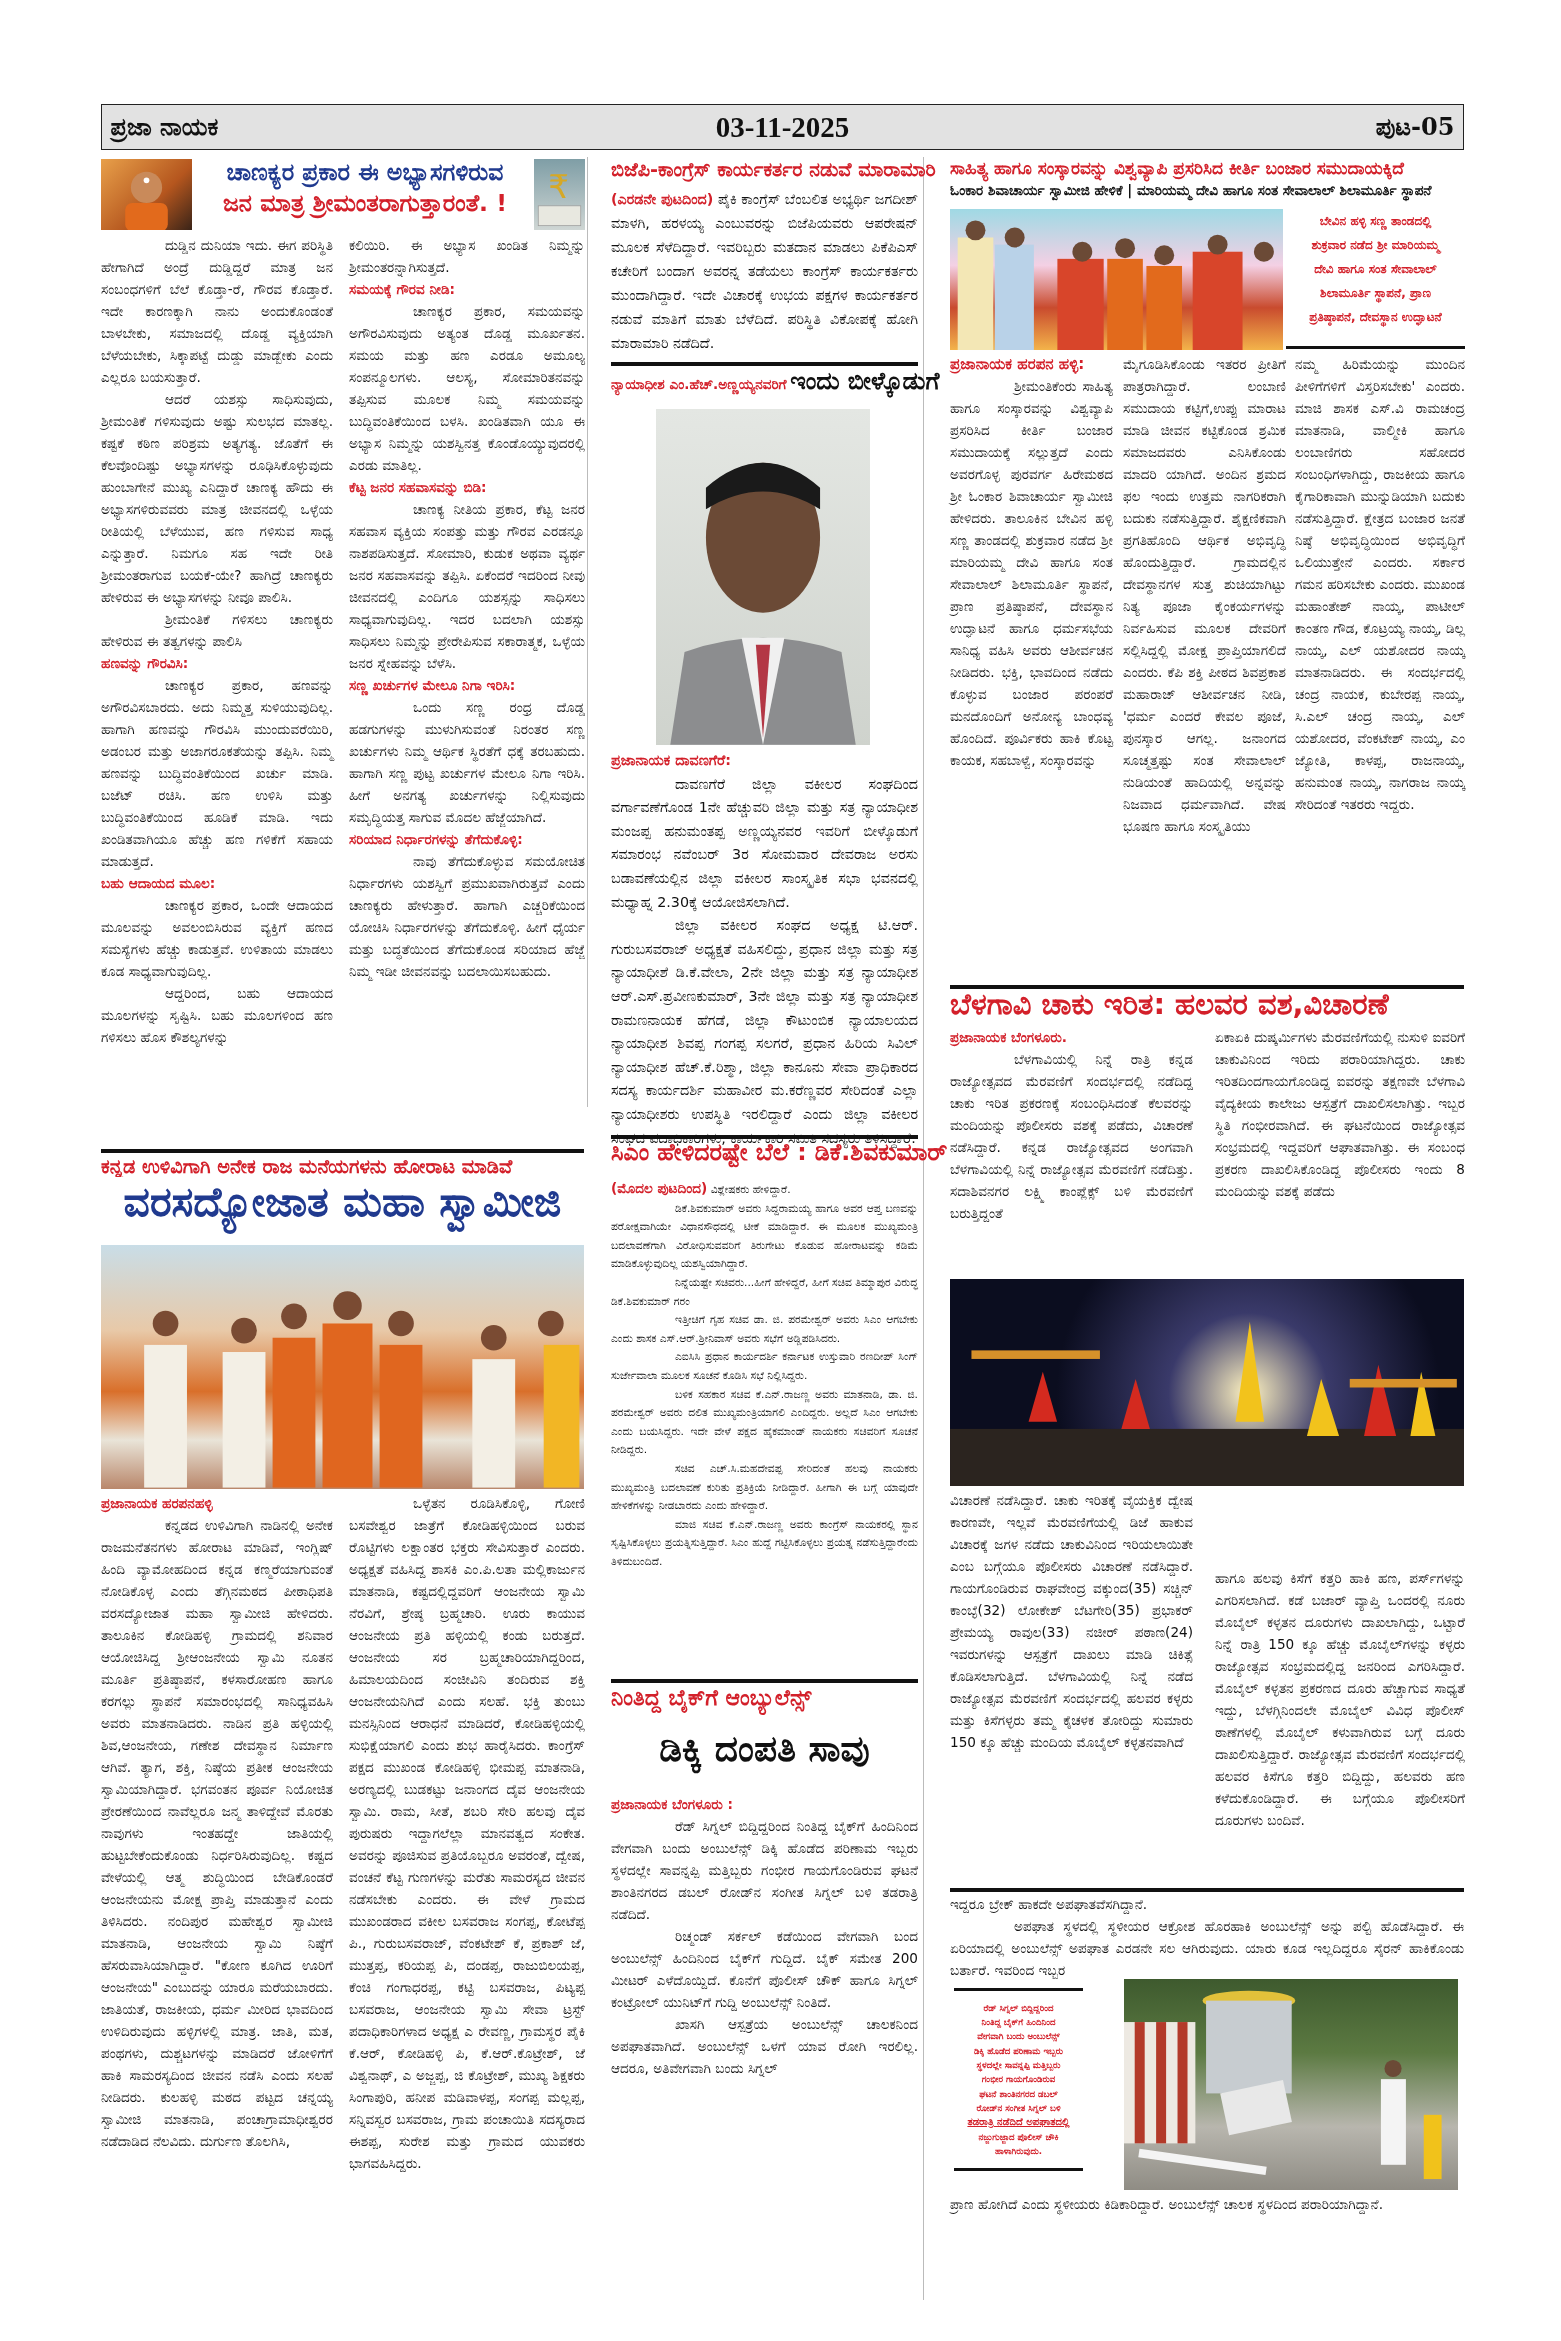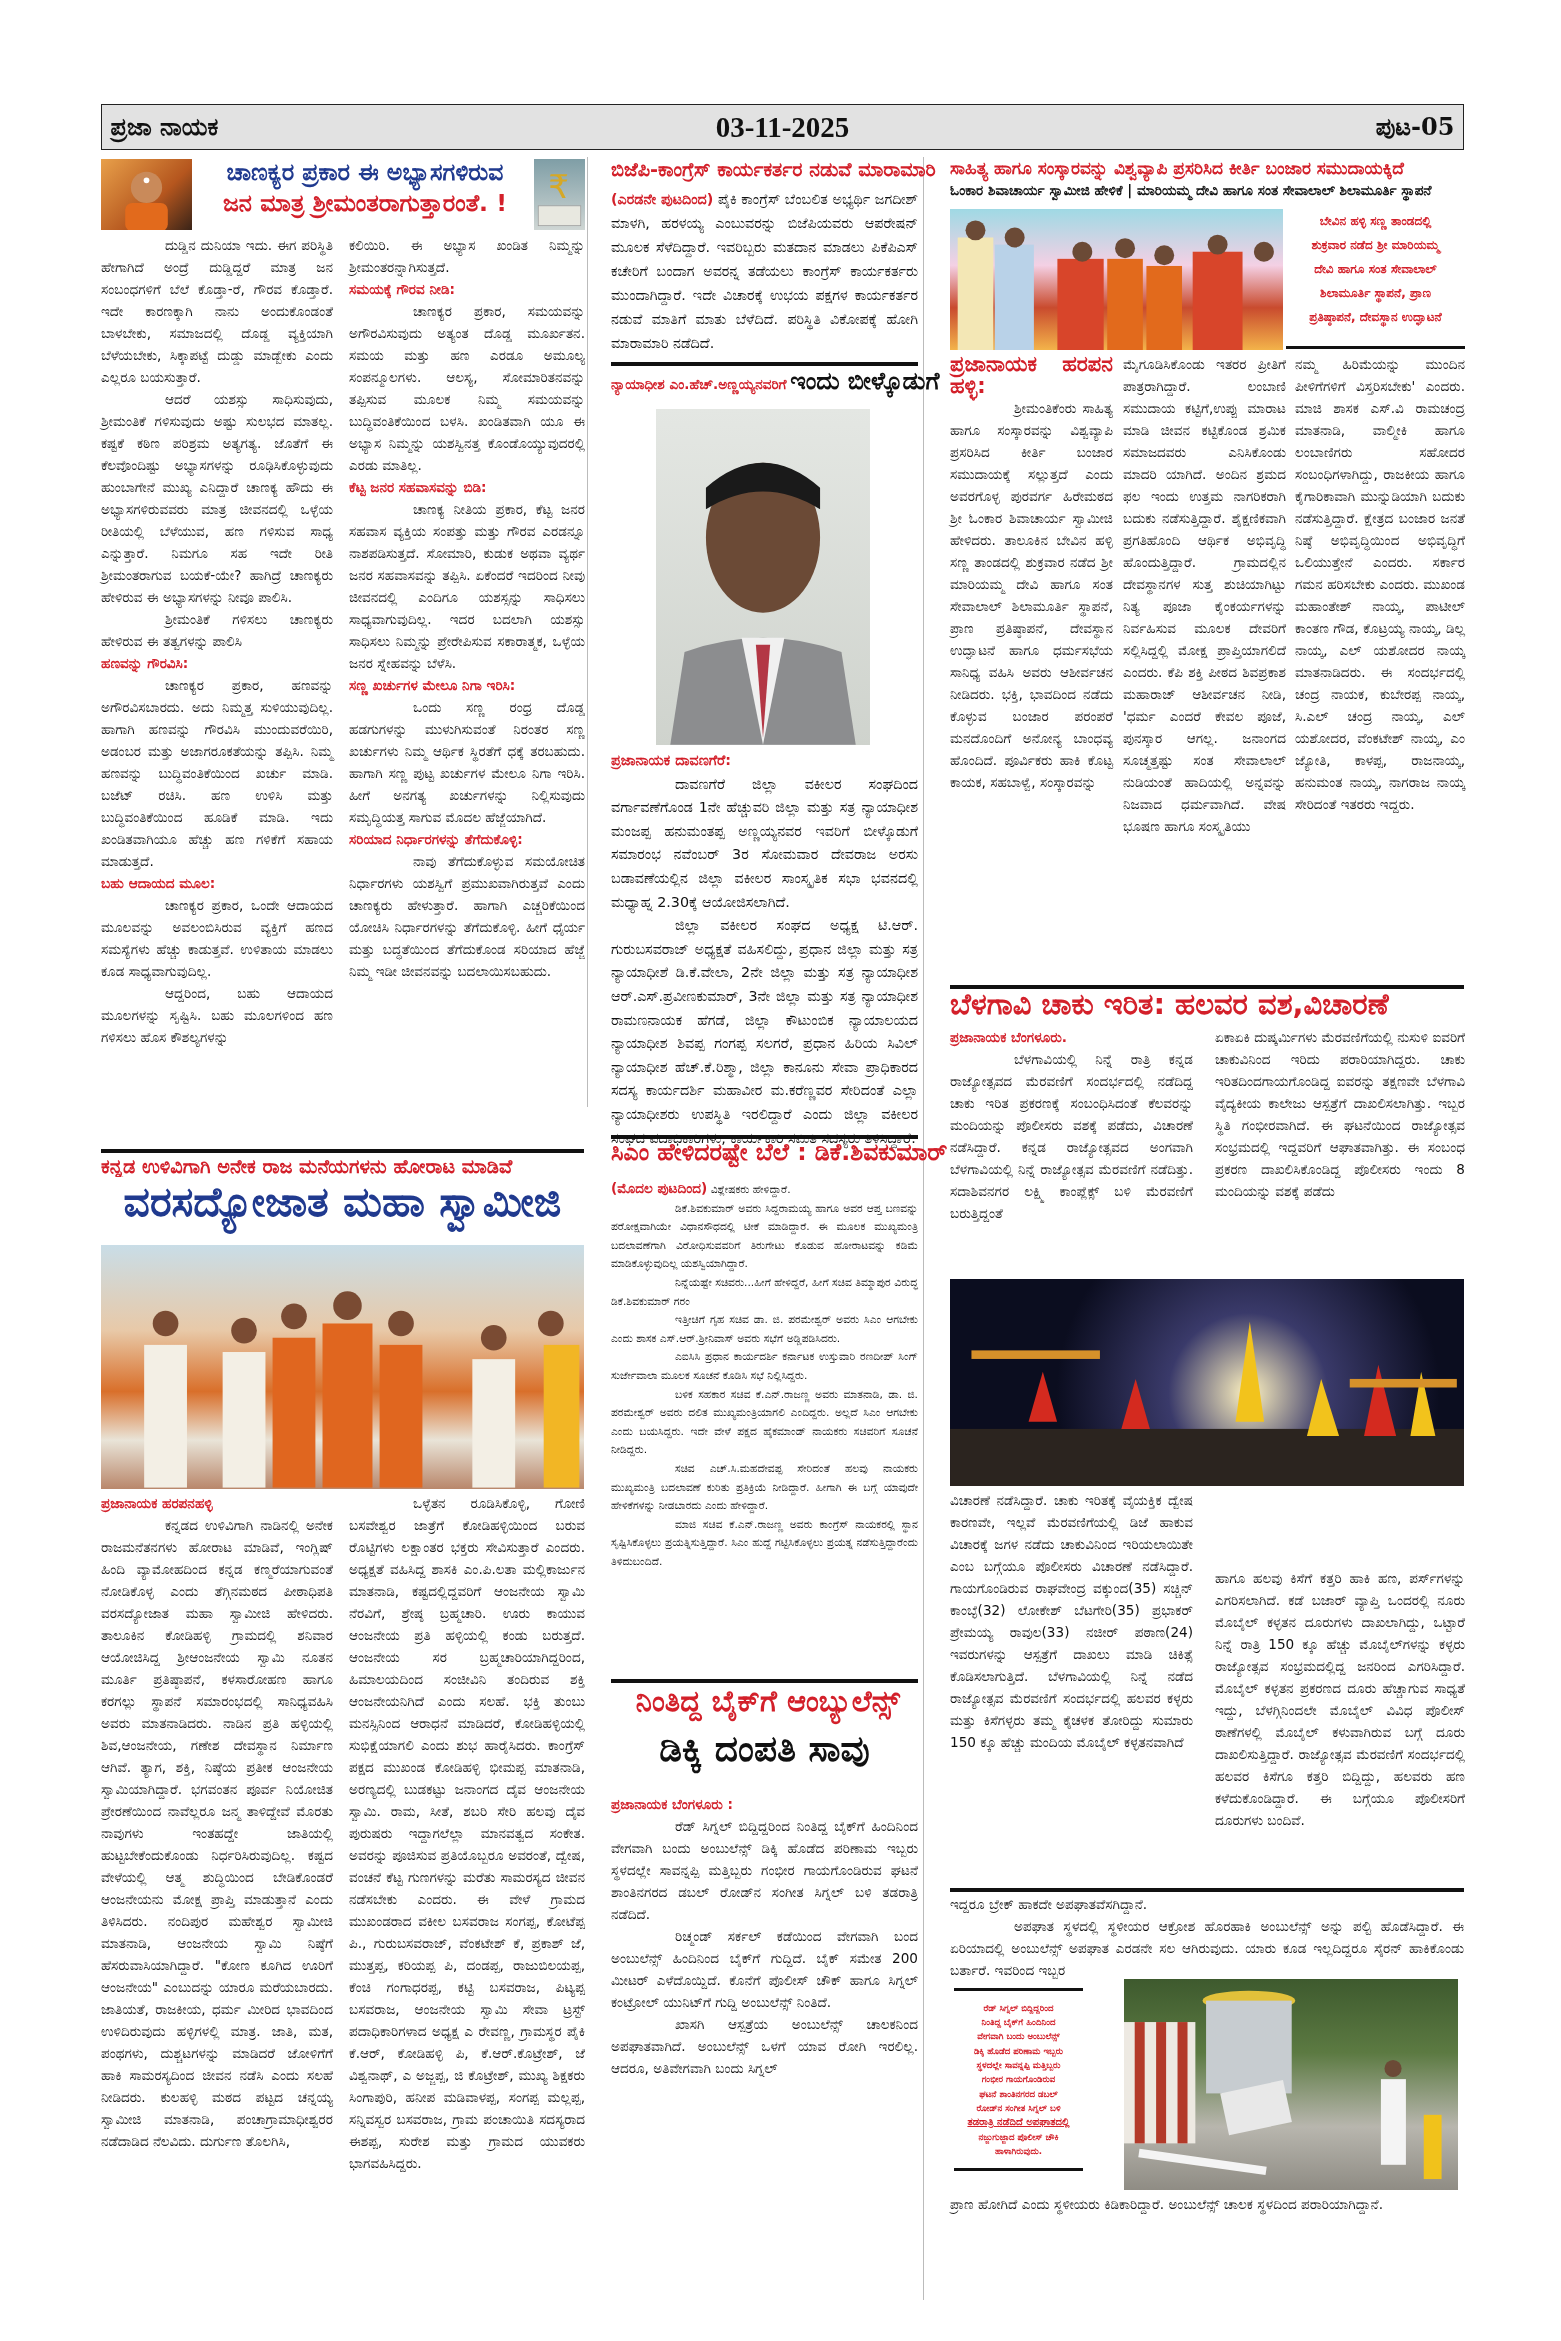--- a/index.html
+++ b/index.html
@@ -140,21 +140,21 @@
   <p>ಡಿಕೆ.ಶಿವಕುಮಾರ್ ಅವರು ಸಿದ್ದರಾಮಯ್ಯ ಹಾಗೂ ಅವರ ಆಪ್ತ ಬಣವನ್ನು ಪರೋಕ್ಷವಾಗಿಯೇ ವಿಧಾನಸೌಧದಲ್ಲಿ ಟೀಕೆ ಮಾಡಿದ್ದಾರೆ. ಈ ಮೂಲಕ ಮುಖ್ಯಮಂತ್ರಿ ಬದಲಾವಣೆಗಾಗಿ ವಿರೋಧಿಸುವವರಿಗೆ ತಿರುಗೇಟು ಕೊಡುವ ಹೋರಾಟವನ್ನು ಕಡಿಮೆ ಮಾಡಿಕೊಳ್ಳುವುದಿಲ್ಲ ಯಶಸ್ವಿಯಾಗಿದ್ದಾರೆ.</p>
   <p>ನಿನ್ನೆಯಷ್ಟೇ ಸಚಿವರು...ಹೀಗೆ ಹೇಳಿದ್ದರೆ, ಹೀಗೆ ಸಚಿವ ತಿಮ್ಮಾಪುರ ವಿರುದ್ಧ ಡಿಕೆ.ಶಿವಕುಮಾರ್ ಗರಂ</p>
   <p>ಇತ್ತೀಚಿಗೆ ಗೃಹ ಸಚಿವ ಡಾ. ಜಿ. ಪರಮೇಶ್ವರ್ ಅವರು ಸಿಎಂ ಆಗಬೇಕು ಎಂದು ಶಾಸಕ ಎಸ್‌.ಆರ್‌.ಶ್ರೀನಿವಾಸ್ ಅವರು ಸಭೆಗೆ ಅಡ್ಡಿಪಡಿಸಿದರು.</p>
   <p>ಎಐಸಿಸಿ ಪ್ರಧಾನ ಕಾರ್ಯದರ್ಶಿ ಕರ್ನಾಟಕ ಉಸ್ತುವಾರಿ ರಣದೀಪ್ ಸಿಂಗ್ ಸುರ್ಜೇವಾಲಾ ಮೂಲಕ ಸೂಚನೆ ಕೊಡಿಸಿ ಸಭೆ ನಿಲ್ಲಿಸಿದ್ದರು.</p>
   <p>ಬಳಿಕ ಸಹಕಾರ ಸಚಿವ ಕೆ.ಎನ್.ರಾಜಣ್ಣ ಅವರು ಮಾತನಾಡಿ, ಡಾ. ಜಿ. ಪರಮೇಶ್ವರ್ ಅವರು ದಲಿತ ಮುಖ್ಯಮಂತ್ರಿಯಾಗಲಿ ಎಂದಿದ್ದರು. ಅಲ್ಲದೆ ಸಿಎಂ ಆಗಬೇಕು ಎಂದು ಬಯಸಿದ್ದರು. ಇದೇ ವೇಳೆ ಪಕ್ಷದ ಹೈಕಮಾಂಡ್ ನಾಯಕರು ಸಚಿವರಿಗೆ ಸೂಚನೆ ನೀಡಿದ್ದರು.</p>
   <p>ಸಚಿವ ಎಚ್.ಸಿ.ಮಹದೇವಪ್ಪ ಸೇರಿದಂತೆ ಹಲವು ನಾಯಕರು ಮುಖ್ಯಮಂತ್ರಿ ಬದಲಾವಣೆ ಕುರಿತು ಪ್ರತಿಕ್ರಿಯೆ ನೀಡಿದ್ದಾರೆ. ಹೀಗಾಗಿ ಈ ಬಗ್ಗೆ ಯಾವುದೇ ಹೇಳಿಕೆಗಳನ್ನು ನೀಡಬಾರದು ಎಂದು ಹೇಳಿದ್ದಾರೆ.</p>
   <p>ಮಾಜಿ ಸಚಿವ ಕೆ.ಎನ್.ರಾಜಣ್ಣ ಅವರು ಕಾಂಗ್ರೆಸ್ ನಾಯಕರಲ್ಲಿ ಸ್ಥಾನ ಸೃಷ್ಟಿಸಿಕೊಳ್ಳಲು ಪ್ರಯತ್ನಿಸುತ್ತಿದ್ದಾರೆ. ಸಿಎಂ ಹುದ್ದೆ ಗಟ್ಟಿಸಿಕೊಳ್ಳಲು ಪ್ರಯತ್ನ ನಡೆಸುತ್ತಿದ್ದಾರೆಂದು ತಿಳಿದುಬಂದಿದೆ.</p>
 </div>
 <div class="abs rule" style="left:611px;top:1679px;width:307px;height:3.6px;"></div>
 
-<div class="abs head red" style="left:593px;top:1686px;width:307px;font-size:29px;text-align:right;white-space:nowrap;">ನಿಂತಿದ್ದ ಬೈಕ್‌ಗೆ ಆಂಬ್ಯುಲೆನ್ಸ್</div>
+<div class="abs head red" style="left:611px;top:1686px;width:307px;font-size:22px;text-align:left;white-space:nowrap;">ನಿಂತಿದ್ದ ಬೈಕ್‌ಗೆ ಆಂಬ್ಯುಲೆನ್ಸ್</div>
 <div class="abs head" style="left:611px;top:1729px;width:307px;font-size:36px;text-align:center;white-space:nowrap;">ಡಿಕ್ಕಿ ದಂಪತಿ ಸಾವು</div>
 <div class="abs col" style="left:611px;top:1793px;width:307px;font-size:13.6px;line-height:22px;">
   <div class="sub">ಪ್ರಜಾನಾಯಕ ಬೆಂಗಳೂರು :</div>
   <p>ರೆಡ್ ಸಿಗ್ನಲ್ ಬಿದ್ದಿದ್ದರಿಂದ ನಿಂತಿದ್ದ ಬೈಕ್‌ಗೆ ಹಿಂದಿನಿಂದ ವೇಗವಾಗಿ ಬಂದು ಅಂಬುಲೆನ್ಸ್ ಡಿಕ್ಕಿ ಹೊಡೆದ ಪರಿಣಾಮ ಇಬ್ಬರು ಸ್ಥಳದಲ್ಲೇ ಸಾವನ್ನಪ್ಪಿ ಮತ್ತಿಬ್ಬರು ಗಂಭೀರ ಗಾಯಗೊಂಡಿರುವ ಘಟನೆ ಶಾಂತಿನಗರದ ಡಬಲ್ ರೋಡ್‌ನ ಸಂಗೀತ ಸಿಗ್ನಲ್ ಬಳಿ ತಡರಾತ್ರಿ ನಡೆದಿದೆ.</p>
   <p>ರಿಚ್ಮಂಡ್ ಸರ್ಕಲ್ ಕಡೆಯಿಂದ ವೇಗವಾಗಿ ಬಂದ ಅಂಬುಲೆನ್ಸ್ ಹಿಂದಿನಿಂದ ಬೈಕ್‌ಗೆ ಗುದ್ದಿದೆ. ಬೈಕ್ ಸಮೇತ 200 ಮೀಟರ್ ಎಳೆದೊಯ್ದಿದೆ. ಕೊನೆಗೆ ಪೊಲೀಸ್ ಚೌಕ್ ಹಾಗೂ ಸಿಗ್ನಲ್ ಕಂಟ್ರೋಲ್ ಯುನಿಟ್‌ಗೆ ಗುದ್ದಿ ಅಂಬುಲೆನ್ಸ್ ನಿಂತಿದೆ.</p>
   <p>ಖಾಸಗಿ ಆಸ್ಪತ್ರೆಯ ಅಂಬುಲೆನ್ಸ್ ಚಾಲಕನಿಂದ ಅಪಘಾತವಾಗಿದೆ. ಅಂಬುಲೆನ್ಸ್ ಒಳಗೆ ಯಾವ ರೋಗಿ ಇರಲಿಲ್ಲ. ಆದರೂ, ಅತಿವೇಗವಾಗಿ ಬಂದು ಸಿಗ್ನಲ್</p>
 </div>
 
 <div class="abs head red" style="left:950px;top:159px;width:514px;font-size:17px;white-space:nowrap;">ಸಾಹಿತ್ಯ ಹಾಗೂ ಸಂಸ್ಕಾರವನ್ನು ವಿಶ್ವವ್ಯಾಪಿ ಪ್ರಸರಿಸಿದ ಕೀರ್ತಿ ಬಂಜಾರ ಸಮುದಾಯಕ್ಕಿದೆ</div>
 <div class="abs head" style="left:950px;top:183px;width:514px;font-size:13.6px;white-space:nowrap;">ಓಂಕಾರ ಶಿವಾಚಾರ್ಯ ಸ್ವಾಮೀಜಿ ಹೇಳಿಕೆ | ಮಾರಿಯಮ್ಮ ದೇವಿ ಹಾಗೂ ಸಂತ ಸೇವಾಲಾಲ್ ಶಿಲಾಮೂರ್ತಿ ಸ್ಥಾಪನೆ</div>
@@ -187,21 +187,21 @@
 </div>
 <div class="abs" style="left:1286px;top:209px;width:179px;">
   <div class="caption">ಬೇವಿನ ಹಳ್ಳಿ ಸಣ್ಣ ತಾಂಡದಲ್ಲಿ</div>
   <div class="caption">ಶುಕ್ರವಾರ ನಡೆದ ಶ್ರೀ ಮಾರಿಯಮ್ಮ</div>
   <div class="caption">ದೇವಿ ಹಾಗೂ ಸಂತ ಸೇವಾಲಾಲ್</div>
   <div class="caption">ಶಿಲಾಮೂರ್ತಿ ಸ್ಥಾಪನೆ, ಪ್ರಾಣ</div>
   <div class="caption">ಪ್ರತಿಷ್ಠಾಪನೆ, ದೇವಸ್ಥಾನ ಉದ್ಘಾಟನೆ</div>
   <div class="rule" style="margin-top:17px;height:2.9px;"></div>
 </div>
 <div class="abs col" style="left:950px;top:353px;width:163px;">
-  <div class="sub" style="font-size:21px;">ಪ್ರಜಾನಾಯಕ ಹರಪನ ಹಳ್ಳಿ:</div>
+  <div class="sub" style="font-size:15px;">ಪ್ರಜಾನಾಯಕ ಹರಪನ ಹಳ್ಳಿ:</div>
   <p>ಶ್ರೀಮಂತಿಕೆಂರು ಸಾಹಿತ್ಯ ಹಾಗೂ ಸಂಸ್ಕಾರವನ್ನು ವಿಶ್ವವ್ಯಾಪಿ ಪ್ರಸರಿಸಿದ ಕೀರ್ತಿ ಬಂಜಾರ ಸಮುದಾಯಕ್ಕೆ ಸಲ್ಲುತ್ತದೆ ಎಂದು ಅವರಗೊಳ್ಳ ಪುರವರ್ಗ ಹಿರೇಮಠದ ಶ್ರೀ ಓಂಕಾರ ಶಿವಾಚಾರ್ಯ ಸ್ವಾಮೀಜಿ ಹೇಳಿದರು. ತಾಲೂಕಿನ ಬೇವಿನ ಹಳ್ಳಿ ಸಣ್ಣ ತಾಂಡದಲ್ಲಿ ಶುಕ್ರವಾರ ನಡೆದ ಶ್ರೀ ಮಾರಿಯಮ್ಮ ದೇವಿ ಹಾಗೂ ಸಂತ ಸೇವಾಲಾಲ್ ಶಿಲಾಮೂರ್ತಿ ಸ್ಥಾಪನೆ, ಪ್ರಾಣ ಪ್ರತಿಷ್ಠಾಪನೆ, ದೇವಸ್ಥಾನ ಉದ್ಘಾಟನೆ ಹಾಗೂ ಧರ್ಮಸಭೆಯ ಸಾನಿಧ್ಯ ವಹಿಸಿ ಅವರು ಆಶೀರ್ವಚನ ನೀಡಿದರು. ಭಕ್ತಿ, ಭಾವದಿಂದ ನಡೆದು ಕೊಳ್ಳುವ ಬಂಜಾರ ಪರಂಪರೆ ಮನದೊಂದಿಗೆ ಅನೋನ್ಯ ಬಾಂಧವ್ಯ ಹೊಂದಿದೆ. ಪೂರ್ವಿಕರು ಹಾಕಿ ಕೊಟ್ಟ ಕಾಯಕ, ಸಹಬಾಳ್ವೆ, ಸಂಸ್ಕಾರವನ್ನು</p>
 </div>
 <div class="abs col" style="left:1123px;top:353px;width:163px;">
   <p class="noind">ಮೈಗೂಡಿಸಿಕೊಂಡು ಇತರರ ಪ್ರೀತಿಗೆ ಪಾತ್ರರಾಗಿದ್ದಾರೆ. ಲಂಬಾಣಿ ಸಮುದಾಯ ಕಟ್ಟಿಗೆ,ಉಪ್ಪು ಮಾರಾಟ ಮಾಡಿ ಜೀವನ ಕಟ್ಟಿಕೊಂಡ ಶ್ರಮಿಕ ಸಮಾಜದವರು ಎನಿಸಿಕೊಂಡು ಮಾದರಿ ಯಾಗಿದೆ. ಅಂದಿನ ಶ್ರಮದ ಫಲ ಇಂದು ಉತ್ತಮ ನಾಗರಿಕರಾಗಿ ಬದುಕು ನಡೆಸುತ್ತಿದ್ದಾರೆ. ಶೈಕ್ಷಣಿಕವಾಗಿ ಪ್ರಗತಿಹೊಂದಿ ಆರ್ಥಿಕ ಅಭಿವೃದ್ಧಿ ಹೊಂದುತ್ತಿದ್ದಾರೆ. ಗ್ರಾಮದಲ್ಲಿನ ದೇವಸ್ಥಾನಗಳ ಸುತ್ತ ಶುಚಿಯಾಗಿಟ್ಟು ನಿತ್ಯ ಪೂಜಾ ಕೈಂಕರ್ಯಗಳನ್ನು ನಿರ್ವಹಿಸುವ ಮೂಲಕ ದೇವರಿಗೆ ಸಲ್ಲಿಸಿದ್ದಲ್ಲಿ ಮೋಕ್ಷ ಪ್ರಾಪ್ತಿಯಾಗಲಿದೆ ಎಂದರು. ಕೆಪಿ ಶಕ್ತಿ ಪೀಠದ ಶಿವಪ್ರಕಾಶ ಮಹಾರಾಜ್ ಆಶೀರ್ವಚನ ನೀಡಿ, 'ಧರ್ಮ ಎಂದರೆ ಕೇವಲ ಪೂಜೆ, ಪುನಸ್ಕಾರ ಆಗಲ್ಲ. ಜನಾಂಗದ ಸೂಚ್ಮತ್ತಷ್ಟು ಸಂತ ಸೇವಾಲಾಲ್ ನುಡಿಯಂತೆ ಹಾದಿಯಲ್ಲಿ ಅನ್ನವನ್ನು ನಿಜವಾದ ಧರ್ಮವಾಗಿದೆ. ವೇಷ ಭೂಷಣ ಹಾಗೂ ಸಂಸ್ಕೃತಿಯು</p>
 </div>
 <div class="abs col" style="left:1295px;top:353px;width:170px;">
   <p class="noind">ನಮ್ಮ ಹಿರಿಮೆಯನ್ನು ಮುಂದಿನ ಪೀಳಿಗೆಗಳಿಗೆ ವಿಸ್ತರಿಸಬೇಕು' ಎಂದರು. ಮಾಜಿ ಶಾಸಕ ಎಸ್.ವಿ ರಾಮಚಂದ್ರ ಮಾತನಾಡಿ, ವಾಲ್ಮೀಕಿ ಹಾಗೂ ಲಂಬಾಣಿಗರು ಸಹೋದರ ಸಂಬಂಧಿಗಳಾಗಿದ್ದು, ರಾಜಕೀಯ ಹಾಗೂ ಕೈಗಾರಿಕಾವಾಗಿ ಮುನ್ನುಡಿಯಾಗಿ ಬದುಕು ನಡೆಸುತ್ತಿದ್ದಾರೆ. ಕ್ಷೇತ್ರದ ಬಂಜಾರ ಜನತೆ ನಿಷ್ಠೆ ಅಭಿವೃದ್ಧಿಯಿಂದ ಅಭಿವೃದ್ಧಿಗೆ ಒಲಿಯುತ್ತೇನೆ ಎಂದರು. ಸರ್ಕಾರ ಗಮನ ಹರಿಸಬೇಕು ಎಂದರು. ಮುಖಂಡ ಮಹಾಂತೇಶ್ ನಾಯ್ಕ, ಪಾಟೀಲ್ ಕಾಂತಣ ಗೌಡ, ಕೊಟ್ರಯ್ಯ ನಾಯ್ಕ, ಡಿಲ್ಲ ನಾಯ್ಕ, ಎಲ್ ಯಶೋದರ ನಾಯ್ಕ ಮಾತನಾಡಿದರು. ಈ ಸಂದರ್ಭದಲ್ಲಿ ಚಂದ್ರ ನಾಯಕ, ಕುಬೇರಪ್ಪ ನಾಯ್ಕ, ಸಿ.ಎಲ್ ಚಂದ್ರ ನಾಯ್ಕ, ಎಲ್ ಯಶೋದರ, ವೆಂಕಟೇಶ್ ನಾಯ್ಕ, ಎಂ ಜ್ಯೋತಿ, ಕಾಳಪ್ಪ, ರಾಜನಾಯ್ಕ, ಹನುಮಂತ ನಾಯ್ಕ, ನಾಗರಾಜ ನಾಯ್ಕ ಸೇರಿದಂತೆ ಇತರರು ಇದ್ದರು.</p>
 </div>
 <div class="abs rule" style="left:950px;top:985px;width:514px;height:3.6px;"></div>
 

